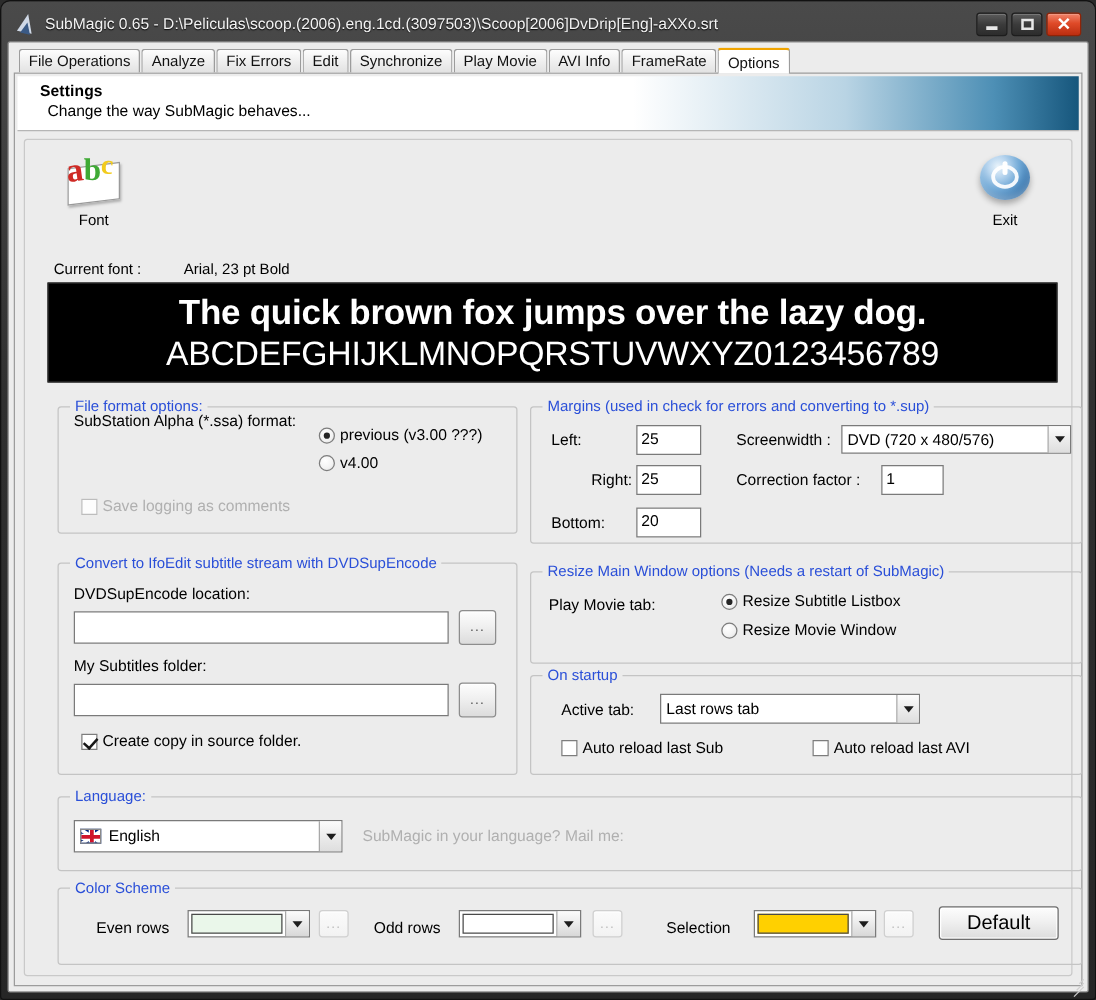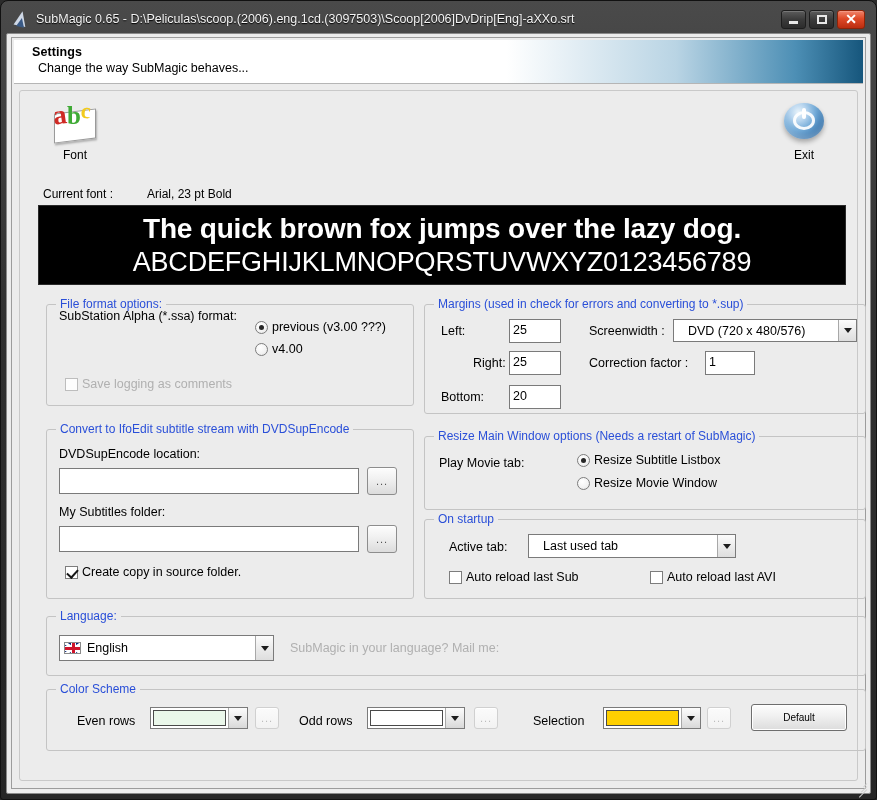--- a/index.html
+++ b/index.html
@@ -235,21 +235,21 @@
     overflow: hidden; white-space: nowrap;
   }
 
   .combo {
     position: absolute;
     background: #ffffff;
     border: 1px solid #7a7a7a;
     display: flex; align-items: center;
     font-size: 12.5px; color: #000;
   }
-  .combo .ctext { flex: 1 1 auto; padding-left: 14px; overflow: hidden; white-space: nowrap; }
+  .combo .ctext { flex: 1 1 auto; padding-left: 4px; overflow: hidden; white-space: nowrap; }
   .combo .arrow {
     flex: 0 0 18px; height: 100%;
     background: linear-gradient(180deg,#fcfcfc 0%,#ececec 50%,#dedede 100%);
     border-left: 1px solid #a8a8a8;
     display: flex; align-items: center; justify-content: center;
   }
   .combo .arrow i {
     width: 0; height: 0;
     border-left: 4px solid transparent;
     border-right: 4px solid transparent;
@@ -286,21 +286,21 @@
     transform: rotate(42deg);
   }
   .check.dim { color: #b0b0b0; }
   .check.dim .box { border-color: #bdbdbd; background: #fdfdfd; }
 
   .btn {
     position: absolute;
     background: linear-gradient(180deg,#fdfdfd 0%, #f0f0f0 45%, #dcdcdc 100%);
     border: 1px solid #8d8d8d;
     border-radius: 3px;
-    font-size: 10px; color: #000;
+    font-size: 16px; color: #000;
     display: flex; align-items: center; justify-content: center;
     box-shadow: inset 0 1px 0 #fff;
   }
   .btn.dots { font-size: 11px; letter-spacing: 1px; color: #555; }
   .btn.dots.light { background: linear-gradient(180deg,#fbfbfb 0%,#f2f2f2 100%); border-color: #d0d0d0; color: #bdbdbd; }
   .btn.strong { border: 1px solid #6e6e6e; box-shadow: inset 0 0 0 1px #ffffff; }
 
   
   .swatchcombo {
     position: absolute;
@@ -368,20 +368,31 @@
         <span class="g-max"></span>
       </div>
       <div class="winbtn close">
         <span class="g-close">✕</span>
       </div>
     </div>
   </div>
 
   <div class="client">
 
+    <div class="tabstrip">
+      <div class="tab">File Operations</div>
+      <div class="tab">Analyze</div>
+      <div class="tab">Fix Errors</div>
+      <div class="tab">Edit</div>
+      <div class="tab">Synchronize</div>
+      <div class="tab">Play Movie</div>
+      <div class="tab">AVI Info</div>
+      <div class="tab">FrameRate</div>
+      <div class="tab active">Options</div>
+    </div>
 
     <div class="tabpage">
 
       <div class="banner">
         <h1>Settings</h1>
         <p>Change the way SubMagic behaves...</p>
       </div>
 
       <div class="panel">
 
@@ -486,21 +497,21 @@
             <span class="dot"></span>
             <span>Resize Movie Window</span>
           </div>
         </div>
 
         <div class="group" style="left:404px; top:428px; width:442px; height:80px;">
           <div class="glabel">On startup</div>
 
           <div class="lbl" style="left:24px; top:20px;">Active tab:</div>
           <div class="combo" style="left:103px; top:14px; width:208px; height:24px;">
-            <span class="ctext">Last used tab</span>
+            <span class="ctext">Last rows tab</span>
             <span class="arrow">
                 <i></i>
               </span>
           </div>
 
           <div class="check" style="left:24px; top:50px;">
             <span class="box"></span>
             <span>Auto reload last Sub</span>
           </div>
           <div class="check" style="left:225px; top:50px;">

